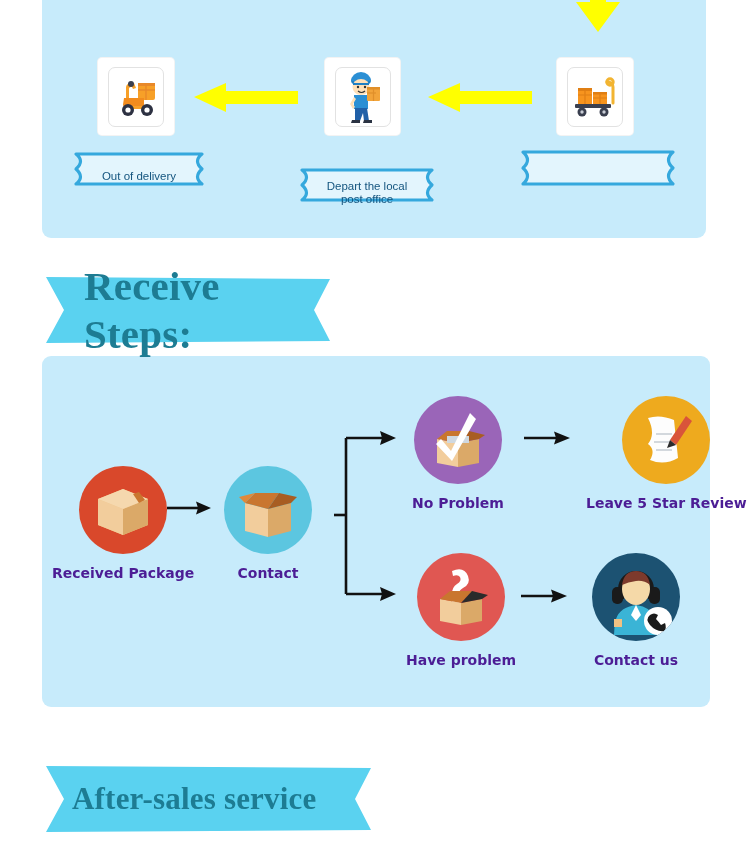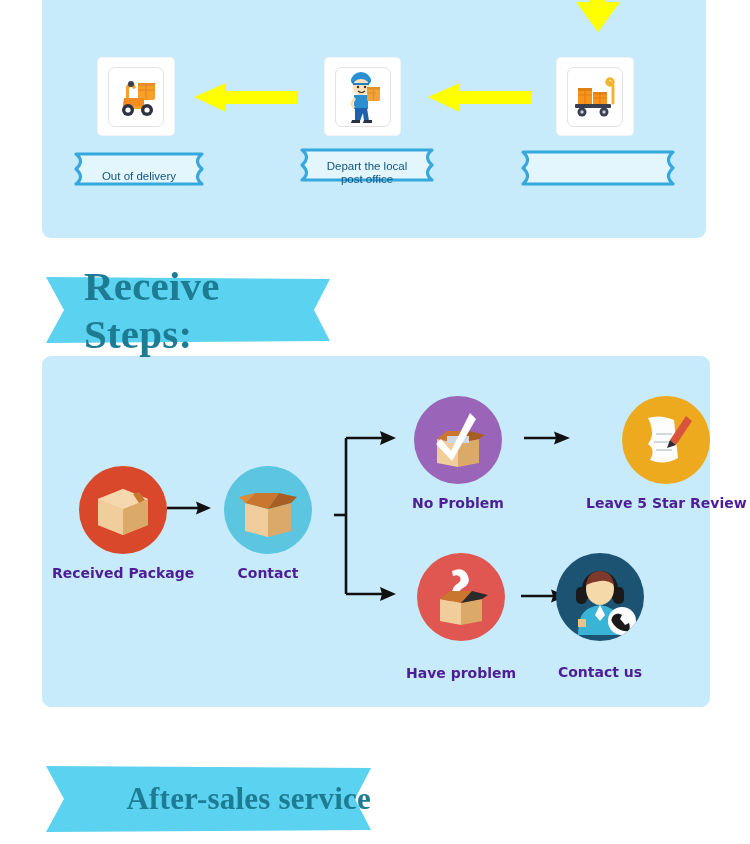--- a/index.html
+++ b/index.html
@@ -23,21 +23,21 @@
   .ribbon-label span{position:relative;z-index:2;padding:0 14px;}
 
   
   .banner{position:absolute;display:flex;align-items:center;}
   .banner .bg{position:absolute;left:0;top:0;width:100%;height:100%;}
   .banner .txt{position:relative;z-index:2;color:#1d7c93;
      font-family:"Liberation Serif",serif;font-weight:700;letter-spacing:.2px;}
 
   #banner-receive{left:46px;top:277px;width:284px;height:66px;}
   #banner-receive .txt{font-size:41px;padding-left:38px;}
-  #banner-after{left:46px;top:766px;width:325px;height:66px;justify-content:flex-end;}
+  #banner-after{left:46px;top:766px;width:325px;height:66px;}
   #banner-after .txt{font-size:31px;padding-left:26px;}
 
   
   #recv-panel{left:42px;top:356px;width:668px;height:351px;}
 
   .node{position:absolute;display:flex;flex-direction:column;align-items:center;}
   .circle{border-radius:50%;display:flex;align-items:center;justify-content:center;
           position:relative;}
   .node-label{margin-top:11px;color:#4c1d95;font-size:14px;font-weight:600;
           white-space:nowrap;font-family:"DejaVu Sans",sans-serif;}
@@ -128,21 +128,21 @@
   </svg>
 </div>
 
 <div class="ribbon-label" style="left:66px;top:152px;width:146px;height:48px;">
   <svg style="position:absolute;left:0;top:0" width="146" height="34" viewBox="0 0 146 34">
     <path d="M10 2 H136 q-9 7 0 15 q-9 8 0 15 H10 q9 -7 0 -15 q9 -8 0 -15 Z" fill="#e3f5fd" stroke="#35a8dd" stroke-width="3.2" stroke-linejoin="round"></path>
   </svg>
   <span>Out of delivery</span>
 </div>
 
-<div class="ribbon-label" style="left:292px;top:148px;width:150px;height:50px;align-items:center;">
+<div class="ribbon-label" style="left:292px;top:168px;width:150px;height:50px;align-items:center;">
   <svg style="position:absolute;left:0;top:0" width="150" height="34" viewBox="0 0 150 34">
     <path d="M10 2 H140 q-9 7 0 15 q-9 8 0 15 H10 q9 -7 0 -15 q9 -8 0 -15 Z" fill="#e3f5fd" stroke="#35a8dd" stroke-width="3.2" stroke-linejoin="round"></path>
   </svg>
   <span style="white-space:pre-line">Depart the local
 post office</span>
 </div>
 
 <div class="ribbon-label" style="left:512px;top:150px;width:172px;height:36px;">
   <svg style="position:absolute;left:0;top:0" width="172" height="36" viewBox="0 0 172 36">
     <path d="M11 2 H161 q-9 8 0 16 q-9 8 0 16 H11 q9 -8 0 -16 q9 -8 0 -16 Z" fill="#e3f5fd" stroke="#35a8dd" stroke-width="3.2" stroke-linejoin="round"></path>
@@ -230,42 +230,42 @@
       <path d="M22 26 H38" stroke="#cfd4da" stroke-width="1.8"></path>
       <path d="M20 34 H36" stroke="#cfd4da" stroke-width="1.8"></path>
       <path d="M22 42 H38" stroke="#cfd4da" stroke-width="1.8"></path>
       <path d="M36 32 L52 8 L58 13 L42 37 Z" fill="#d9543a"></path>
       <path d="M36 32 L42 37 L33 40 Z" fill="#2b2b2b"></path>
     </svg>
   </div>
   <div class="node-label">Leave 5 Star Review</div>
 </div>
 
-<div class="node" style="left:406px;top:553px;gap:13px;">
+<div class="node" style="left:406px;top:553px;">
   <div class="circle" style="width:88px;height:88px;background:#e05752;">
     <svg width="66" height="64" viewBox="0 0 66 64">
       <path d="M24 6 q12 -5 16 5 q3 8 -5 12 q-4 2 -4 6 h-7 q0 -7 5 -10 q5 -3 3 -7 q-2 -3 -7 -1 Z" fill="#ffffff"></path>
       <circle cx="28" cy="36" r="4" fill="#ffffff"></circle>
       <path d="M12 34 L12 56 L33 60 L33 38 Z" fill="#f2cd9c"></path>
       <path d="M33 38 L33 60 L54 56 L54 34 Z" fill="#dba968"></path>
       <path d="M12 34 L22 26 L44 26 L33 38 Z" fill="#c9762f"></path>
       <path d="M33 38 L44 26 L60 30 L54 34 Z" fill="#2b2b2b"></path>
     </svg>
   </div>
   <div class="node-label">Have problem</div>
 </div>
 
 <div class="blk-arrow" style="left:521px;top:588px;">
   <svg width="46" height="16" viewBox="0 0 46 16">
     <path d="M0 8 H33" stroke="#111" stroke-width="2.6"></path>
     <polygon points="46,8 30,1.5 32,8 30,14.5" fill="#111"></polygon>
   </svg>
 </div>
 
-<div class="node" style="left:556px;top:553px;gap:12px;">
+<div class="node" style="left:592px;top:553px;">
   <div class="circle" style="width:88px;height:88px;background:#1c5272;overflow:hidden;">
     <svg width="88" height="88" viewBox="0 0 88 88">
       <path d="M26 36 a18 18 0 0 1 36 0 v10 h-6 v-10 a12 12 0 0 0 -24 0 v10 h-6 z" fill="#1a1a1a"></path>
       <rect x="20" y="34" width="11" height="17" rx="5" fill="#1a1a1a"></rect>
       <rect x="57" y="34" width="11" height="17" rx="5" fill="#1a1a1a"></rect>
       <ellipse cx="44" cy="36" rx="14" ry="16" fill="#f5d9a8"></ellipse>
       <path d="M30 32 q2 -14 14 -14 q12 0 14 14 q-6 -5 -14 -4 q-8 1 -14 4 z" fill="#7d3a2c"></path>
       <path d="M44 52 q-16 2 -20 14 q-2 8 -2 16 h44 q0 -10 -3 -17 q-4 -11 -19 -13 z" fill="#3ab4d6"></path>
       <path d="M44 52 l-5 10 l5 6 l5 -6 z" fill="#ffffff"></path>
       <rect x="22" y="66" width="8" height="8" fill="#f0c183"></rect>

